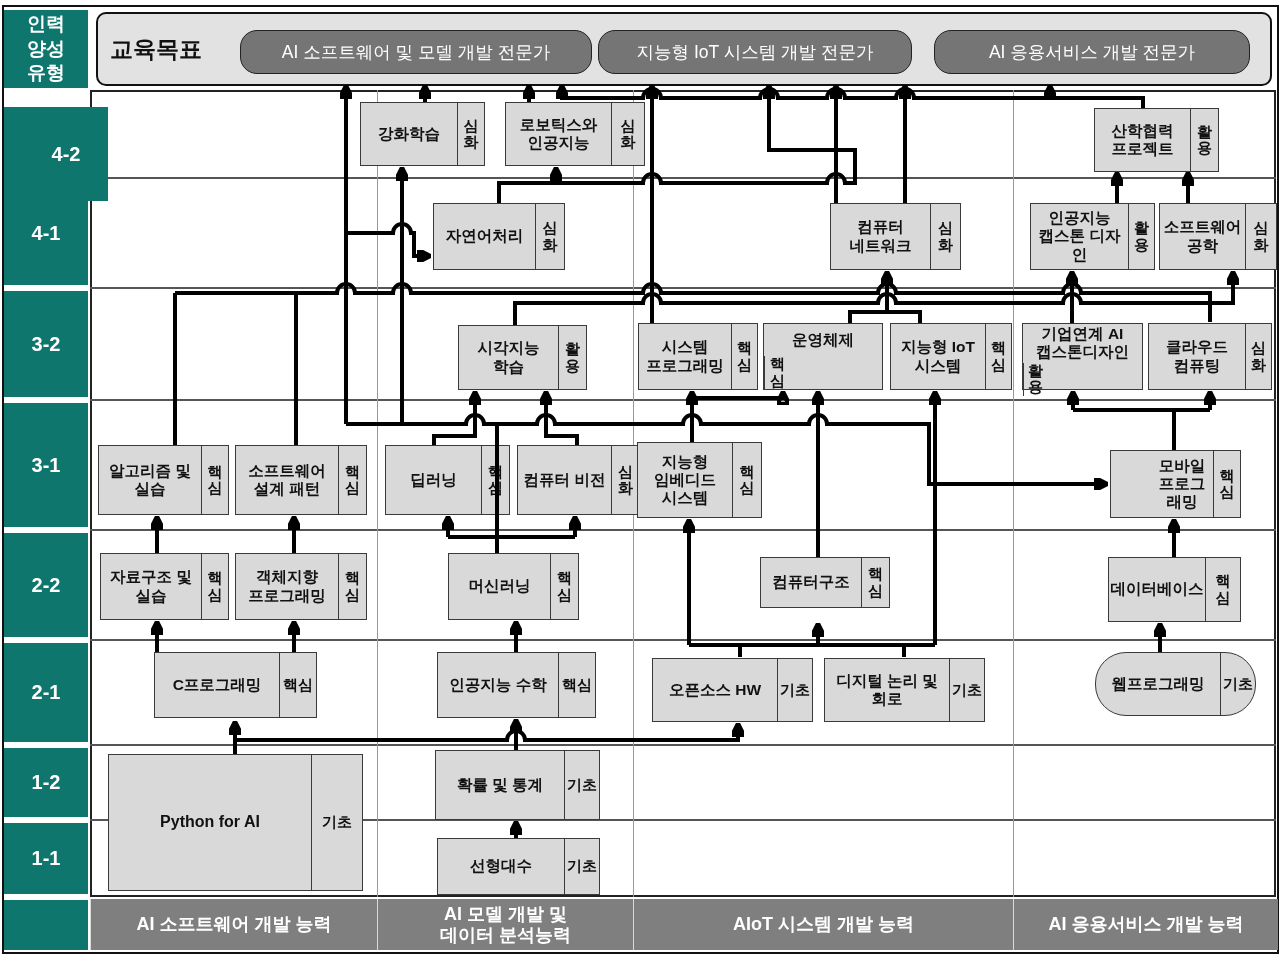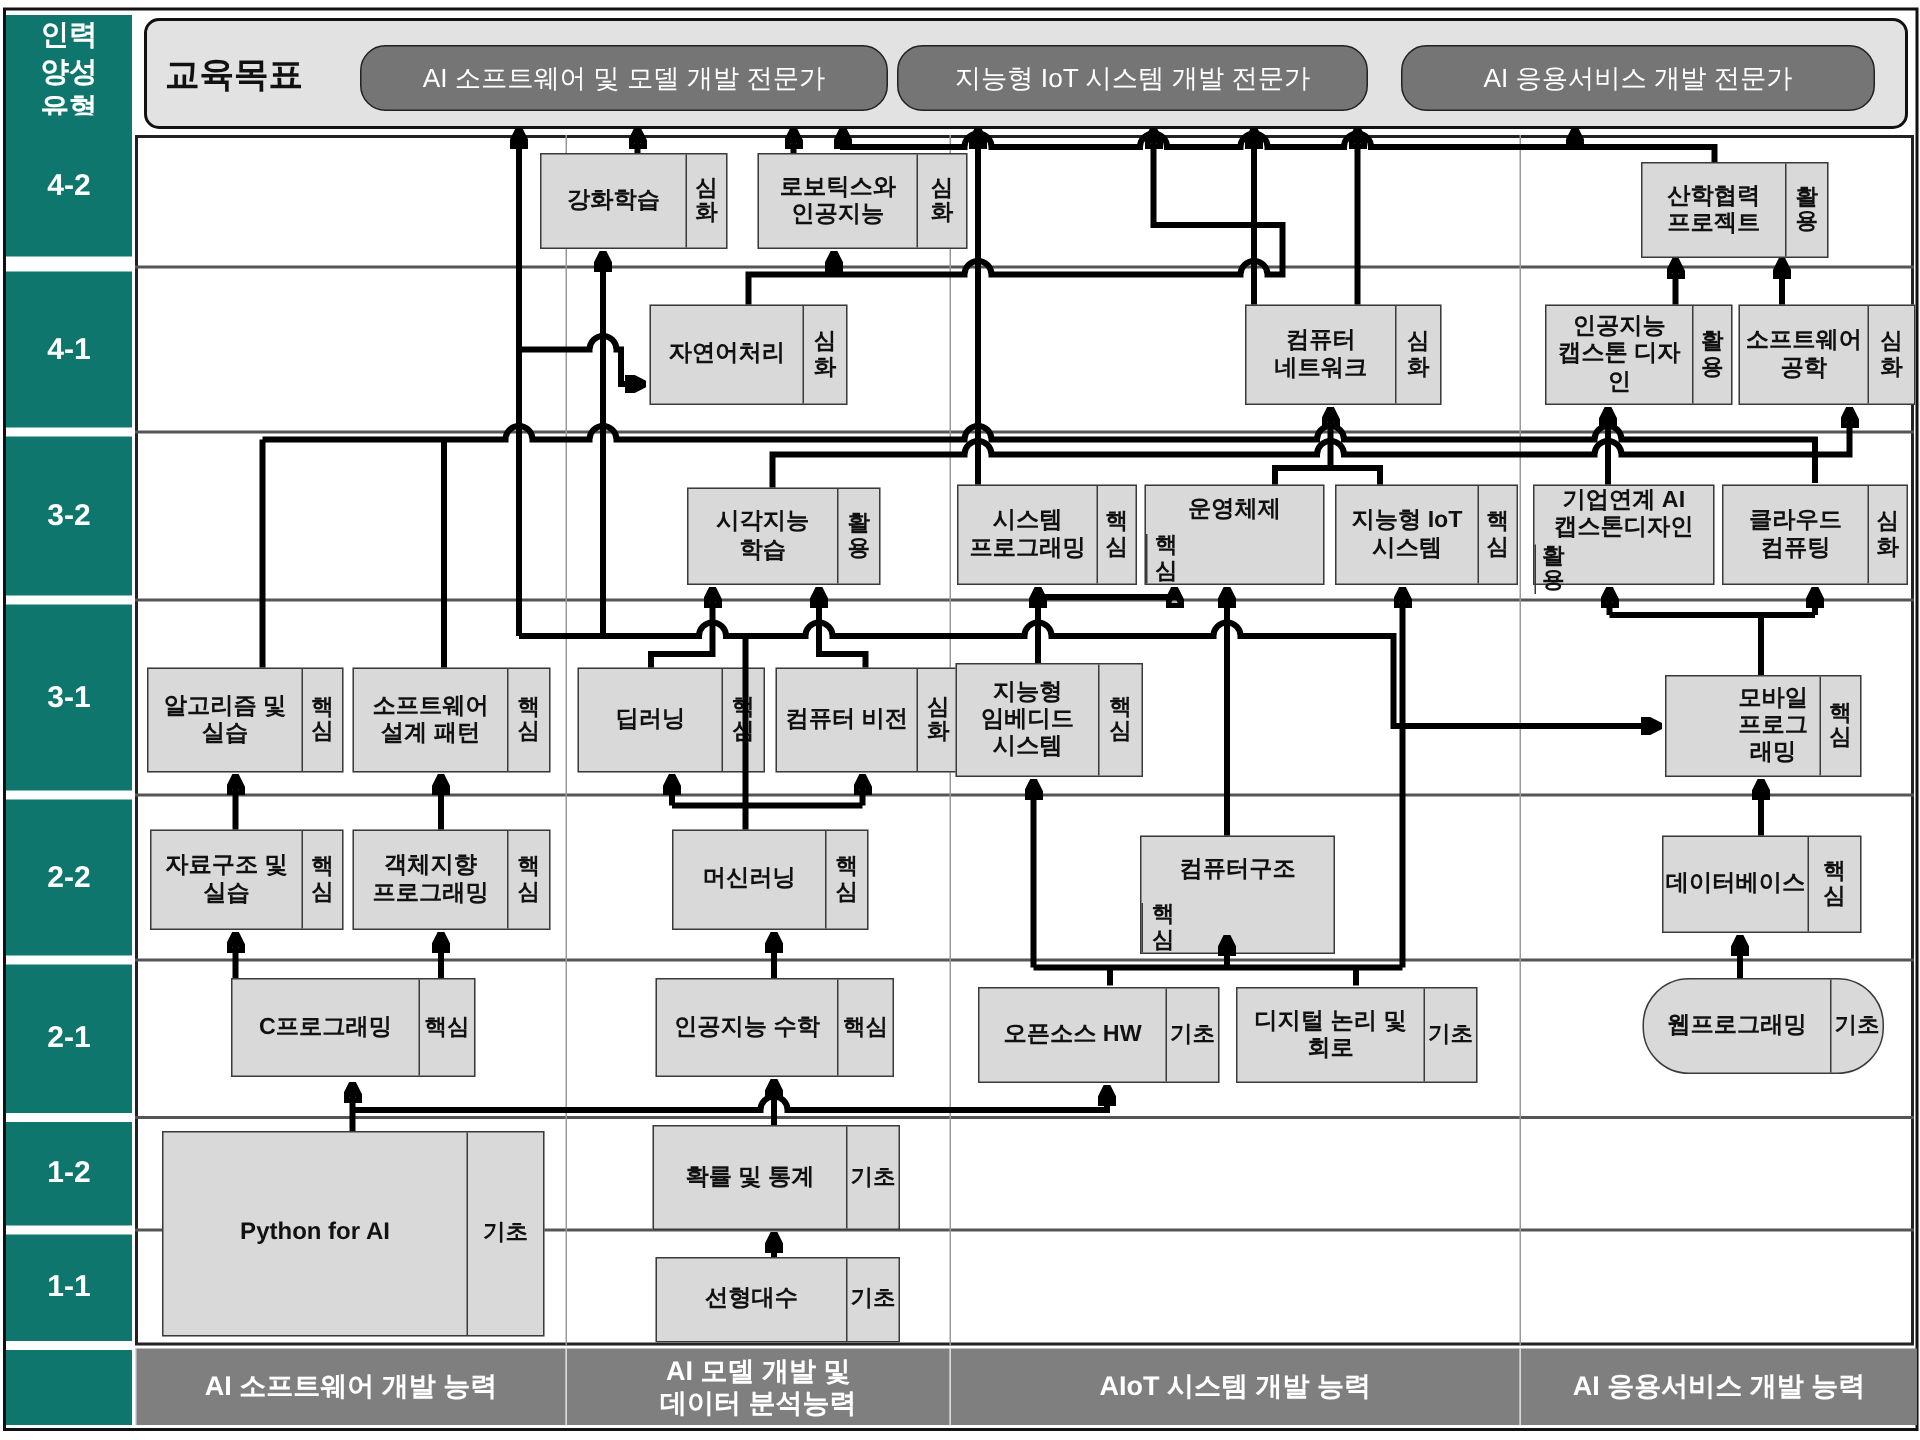--- a/index.html
+++ b/index.html
@@ -45,21 +45,21 @@
       <div class="hline" style="top: 744px;"></div>
       <div class="hline" style="top: 819px;"></div>
       <div class="vline" style="left: 377px;"></div>
       <div class="vline" style="left: 633px;"></div>
       <div class="vline" style="left: 1013px;"></div>
     </div>
   <div id="sidebar">
       <div class="sb-cell sb-head" style="top: 10px; height: 78px;">인력
 양성
 유형</div>
-      <div class="sb-cell sb-row" style="top: 77px; height: 94px;">4-2</div>
+      <div class="sb-cell sb-row" style="top: 107px; height: 94px; padding-left: 20px;">4-2</div>
       <div class="sb-cell sb-row" style="top: 181px; height: 104px;">4-1</div>
       <div class="sb-cell sb-row" style="top: 291px; height: 106px;">3-2</div>
       <div class="sb-cell sb-row" style="top: 403px; height: 124px;">3-1</div>
       <div class="sb-cell sb-row" style="top: 533px; height: 104px;">2-2</div>
       <div class="sb-cell sb-row" style="top: 643px; height: 99px;">2-1</div>
       <div class="sb-cell sb-row" style="top: 748px; height: 69px;">1-2</div>
       <div class="sb-cell sb-row" style="top: 823px; height: 71px;">1-1</div>
       <div class="sb-cell" style="top: 900px; height: 50px;"></div>
     </div>
 
@@ -192,21 +192,21 @@
         <div class="nm">객체지향
 프로그래밍</div>
         <div class="tg" style="width: 27px;">핵
 심</div>
       </div>
       <div class="course" style="left: 448px; top: 553px; width: 131px; height: 67px;">
         <div class="nm">머신러닝</div>
         <div class="tg" style="width: 27px;">핵
 심</div>
       </div>
-      <div class="course" style="left: 760px; top: 557px; width: 130px; height: 79px; flex-direction: column;">
+      <div class="course" style="left: 760px; top: 557px; width: 130px; height: 51px;">
         <div class="nm">컴퓨터구조</div>
         <div class="tg" style="width: 27px;">핵
 심</div>
       </div>
       <div class="course" style="left: 1108px; top: 557px; width: 133px; height: 65px;">
         <div class="nm">데이터베이스</div>
         <div class="tg" style="width: 34px;">핵
 심</div>
       </div>
       <div class="course" style="left: 154px; top: 652px; width: 163px; height: 66px;">

